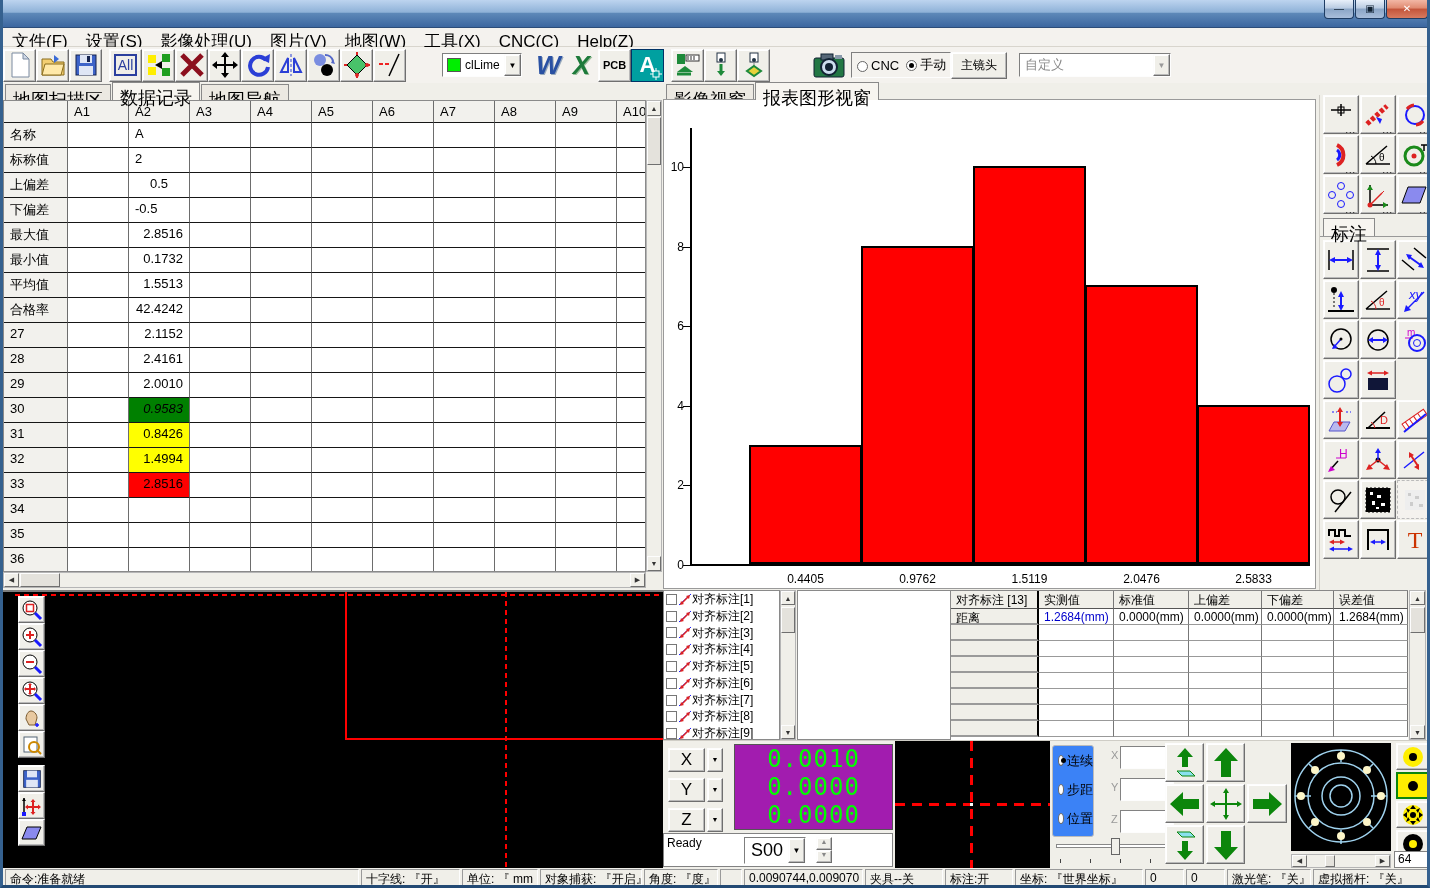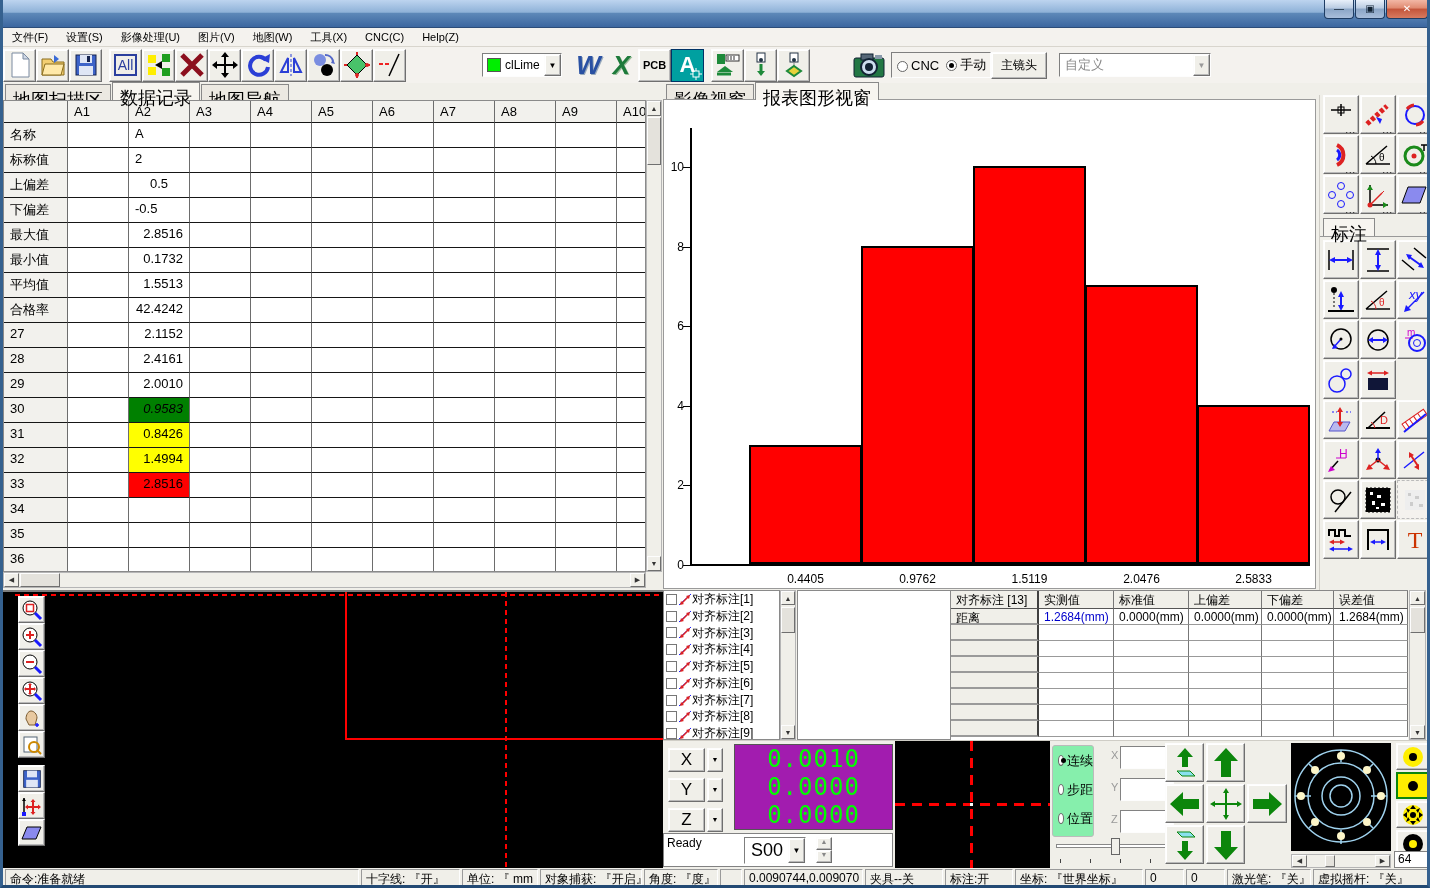--- a/index.html
+++ b/index.html
@@ -6,21 +6,21 @@
 body{font-family:"Liberation Sans","DejaVu Sans",sans-serif;font-size:13px;color:#000;background:#555}
 #app{position:relative;width:1430px;height:888px;background:#f0efe9;overflow:hidden;border-left:3px solid #35618f;border-right:3px solid #35618f;border-bottom:3px solid #234a74}
 .btn3d{background:#f0efe9;border:1px solid;border-color:#fdfdfd #6f6f6f #6f6f6f #fdfdfd;box-shadow:inset -1px -1px 0 #b9b9b9,inset 1px 1px 0 #fff}
 
 #titlebar{position:absolute;left:-3px;top:0;width:1436px;height:28px;background:linear-gradient(180deg,#bdd4ef 0%,#8fb2d8 45%,#5d88b8 50%,#3c67a0 100%);border-bottom:1px solid #2c4d79}
 .winbtns{position:absolute;right:8px;top:0;display:flex}
 .winbtn{width:30px;height:19px;border:1px solid #1e3c63;border-top:none;background:linear-gradient(180deg,#e8f0fa,#b9cbe2 45%,#8aa5c6 50%,#a9bedb);border-radius:0 0 4px 4px;margin-left:1px;text-align:center;font-size:10px;line-height:17px;color:#123}
 .winbtn.close{width:42px;background:linear-gradient(180deg,#f2b7a5,#e08a70 45%,#c3543a 50%,#d87b60);color:#fff;font-weight:bold}
 
 #menubar{position:absolute;left:0;top:28px;width:1430px;height:19px;background:#f4f2ee;border-bottom:1px solid #d8d5cd}
-#menubar span{display:inline-block;padding:2px 9px;font-size:11px}
+#menubar span{display:inline-block;padding:2px 9px;font-size:17px}
 
 #toolbar{position:absolute;left:0;top:47px;width:1430px;height:36px;background:#f4f2ee;display:flex;align-items:center}
 .tb{width:33px;height:33px;display:flex;align-items:center;justify-content:center;position:relative;flex:none}
 .tb svg{display:block}
 .lettericon{font-weight:bold;font-size:19px;line-height:1}
 .combo{display:flex;align-items:center;background:#fff;border:1px solid;border-color:#7f7f7f #fdfdfd #fdfdfd #7f7f7f;height:24px}
 .combo .dd{width:17px;height:100%;display:flex;align-items:center;justify-content:center;font-size:8px;flex:none}
 .radio{width:11px;height:11px;border-radius:50%;border:1px solid #666;background:#fff;display:inline-block;position:relative;vertical-align:-2px;margin-right:3px}
 .radio.on:after{content:"";position:absolute;left:2px;top:2px;width:5px;height:5px;border-radius:50%;background:#000}
 
@@ -59,36 +59,36 @@
 .anitem{display:flex;align-items:center;height:16.8px;padding-left:2px;white-space:nowrap}
 .cbx{width:11px;height:11px;border:1px solid #777;background:#fff;flex:none;margin-right:1px}
 .anitem .lbl{font-size:12px}
 #annoscroll{left:777px;top:590px;width:16px;height:150px;flex-direction:column}
 
 #whitepanel{position:absolute;left:794px;top:590px;width:154px;height:150px;background:#fff;border:1px solid #8a8a8a}
 #rtable{position:absolute;left:948px;top:590px;width:457px;height:150px;background:#fff;overflow:hidden;border-top:1px solid #888}
 .rrow{display:grid;grid-template-columns:88px 75px 75px 73px 72px 74px;height:16px}
 .rrow.hdr{height:18px}
 .rc{border-right:1px solid #777;border-bottom:1px solid #999;padding:1px 5px;font-size:12px;overflow:hidden;white-space:nowrap}
-.rrow .rc:first-child{background:#f0efe9;border-bottom:2px solid #9a9a9a;border-right:2px solid #404040}
+.rrow .rc:first-child{background:#f0efe9;border-bottom:2px solid #9a9a9a;border-right:2px solid #000000}
 .rrow.hdr .rc{background:#f0efe9;border-bottom:1px solid #555}
 .rc.num{text-align:right}
 
 #controls{position:absolute;left:660px;top:740px;width:770px;height:128px;background:#f0efe9;border-top:1px solid #cfcdc6}
 .axisbtn{position:absolute;width:37px;height:24px;font-size:17px;text-align:center;line-height:22px}
 .ddbtn{position:absolute;width:16px;height:24px;font-size:7px;text-align:center;line-height:22px}
 #dro{position:absolute;left:71px;top:3px;width:159px;height:86px;background:#a21caf;border:1px solid #555}
 .droval{height:28px;color:#00ff00;font-family:"DejaVu Sans Mono",monospace;font-size:24px;line-height:28px;text-align:center;letter-spacing:1px}
 #readybox{position:absolute;left:0;top:92px;width:230px;height:34px;background:#fff;border:1px solid #828282}
 #xhair{position:absolute;left:232px;top:0;width:155px;height:127px;background:#000}
 .dashh{position:absolute;background:repeating-linear-gradient(90deg,#ff0000 0 10px,transparent 10px 17px)}
 .dashv{position:absolute;background:repeating-linear-gradient(180deg,#ff0000 0 10px,transparent 10px 17px)}
 .mdashh{position:absolute;background:repeating-linear-gradient(90deg,#ff0000 0 5px,transparent 5px 9px);height:2px}
 .mdashv{position:absolute;background:repeating-linear-gradient(180deg,#ff0000 0 5px,transparent 5px 9px);width:2px}
-#jogbox{position:absolute;left:389px;top:4px;width:42px;height:92px;border:1px solid #bbb;border-radius:3px;background:#86efac}
+#jogbox{position:absolute;left:389px;top:4px;width:42px;height:92px;border:1px solid #bbb;border-radius:3px;background:#3b82f6}
 .jrow{display:flex;align-items:center;height:29px;padding-left:5px;white-space:nowrap;font-size:13px}
 .minifld{position:absolute;width:54px;height:23px;background:#fff;border:1px solid;border-color:#828282 #fdfdfd #fdfdfd #828282}
 .fldlbl{position:absolute;color:#999;font-size:11px}
 .jogarrow{position:absolute;width:39px;height:39px;display:flex;align-items:center;justify-content:center}
 #ring{position:absolute;left:628px;top:2px;width:100px;height:108px}
 #ringscroll{left:628px;top:113px;width:100px;height:14px}
 .lightbtn{position:absolute;left:733px;width:34px;height:27px;display:flex;align-items:center;justify-content:center}
 #lightval{position:absolute;left:731px;top:110px;width:38px;height:17px;background:#fff;border:1px solid #828282;font-size:12px;padding:0 3px}
 
 #statusbar{position:absolute;left:0;top:868px;width:1430px;height:20px;background:#f0efe9;display:flex;padding:1px 2px 0 2px}
@@ -187,21 +187,21 @@
           <circle cx="13" cy="23" r="2" fill="#d22"></circle>
         </svg>
       </div>
     <div class="tb btn3d">
         <svg width="26" height="26" viewBox="0 0 26 26">
           <path d="M2 12h10" stroke="#e22" stroke-width="2" stroke-dasharray="4 2"></path>
           <path d="M12 24L22 2" stroke="#000" stroke-width="1.5"></path>
         </svg>
       </div>
 
-    <div class="combo" style="margin-left:76px;width:80px">
+    <div class="combo" style="margin-left:36px;width:80px">
       <span style="width:14px;height:14px;background:#00ee00;border:1px solid #555;margin:0 4px;flex:none"></span>
       <span style="font-size:12px;flex:1">clLime</span>
       <span class="dd btn3d">▼</span>
     </div>
 
     <div class="tb" style="margin-left:10px">
         <span class="lettericon" style="color:#2a51a3;font-size:26px;font-style:italic;text-shadow:1px 1px 0 #9ab">W</span>
       </div>
     <div class="tb">
         <span class="lettericon" style="color:#1d7a3a;font-size:26px;font-style:italic;text-shadow:1px 1px 0 #9b9">X</span>

